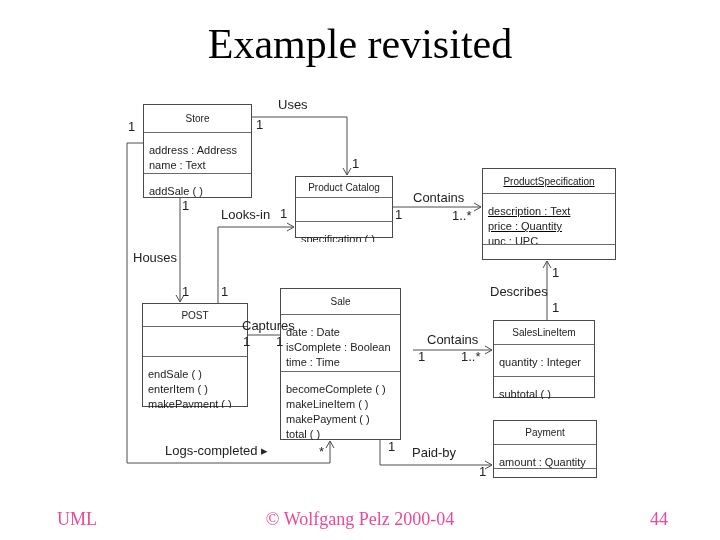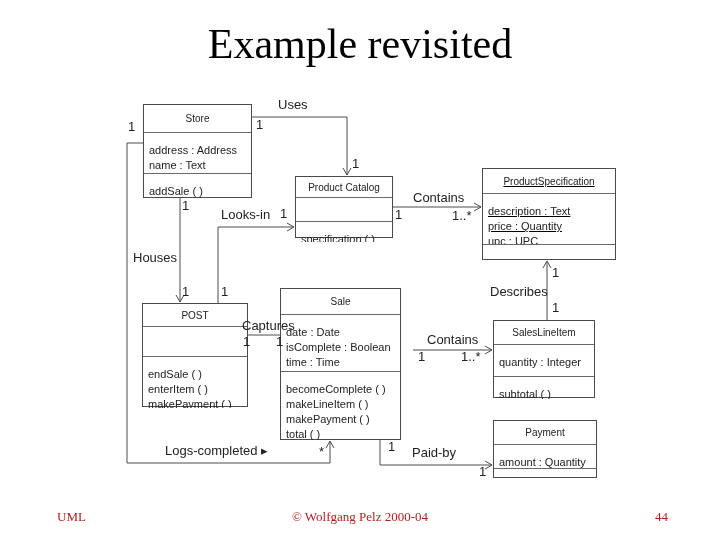--- a/index.html
+++ b/index.html
@@ -24,21 +24,21 @@
     display:flex; align-items:center; justify-content:center;
     font-size:10px; color:#222222; box-sizing:border-box; white-space:nowrap;
   }
   .uml-section { box-sizing:border-box; border-top:1px solid #6a6a6a; padding:10px 5px; overflow:hidden; }
   .uml-member { font-size:11px; line-height:15px; color:#222222; white-space:nowrap; }
   .assoc-label, .mult-label {
     position:absolute; font-size:13px; color:#222222; white-space:nowrap; line-height:12px;
   }
   .footer-left, .footer-center, .footer-right {
     position:absolute; top:509px; font-family:"Liberation Serif", serif;
-    font-size:13px; color:#b91c1c;
+    font-size:18px; color:#ec4899;
   }
   .footer-left { left:57px; }
   .footer-center { left:0; width:720px; text-align:center; }
   .footer-right { right:52px; }
 </style>
 </head>
 <body>
 
 <div class="slide">
   <h1 class="title">Example revisited</h1>

